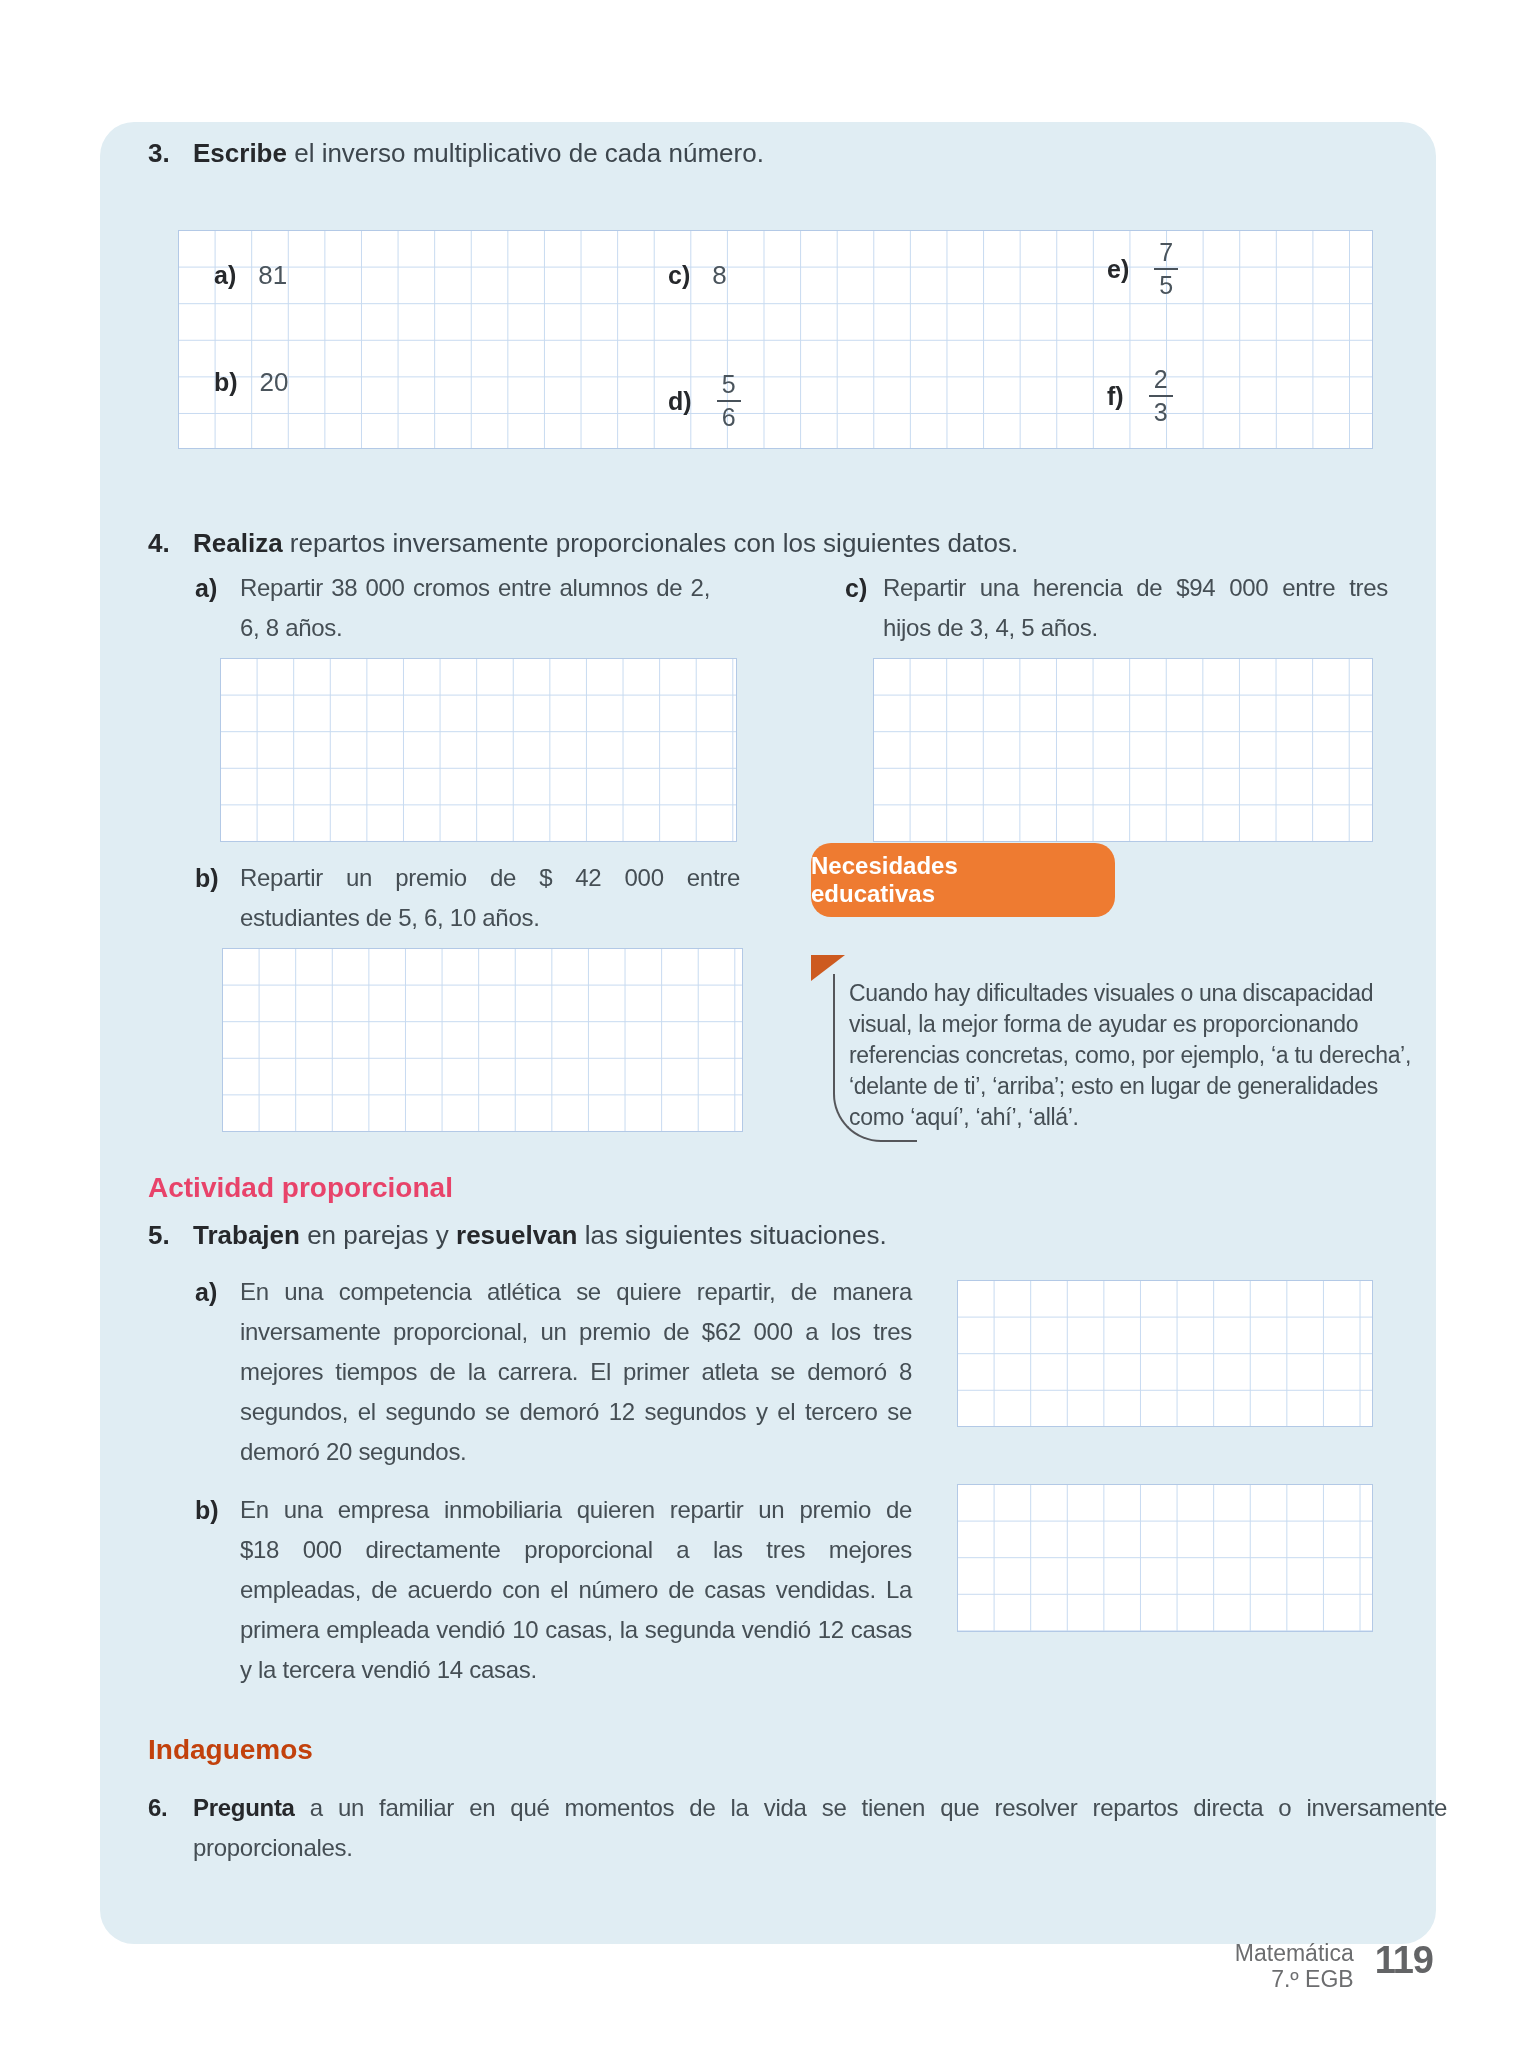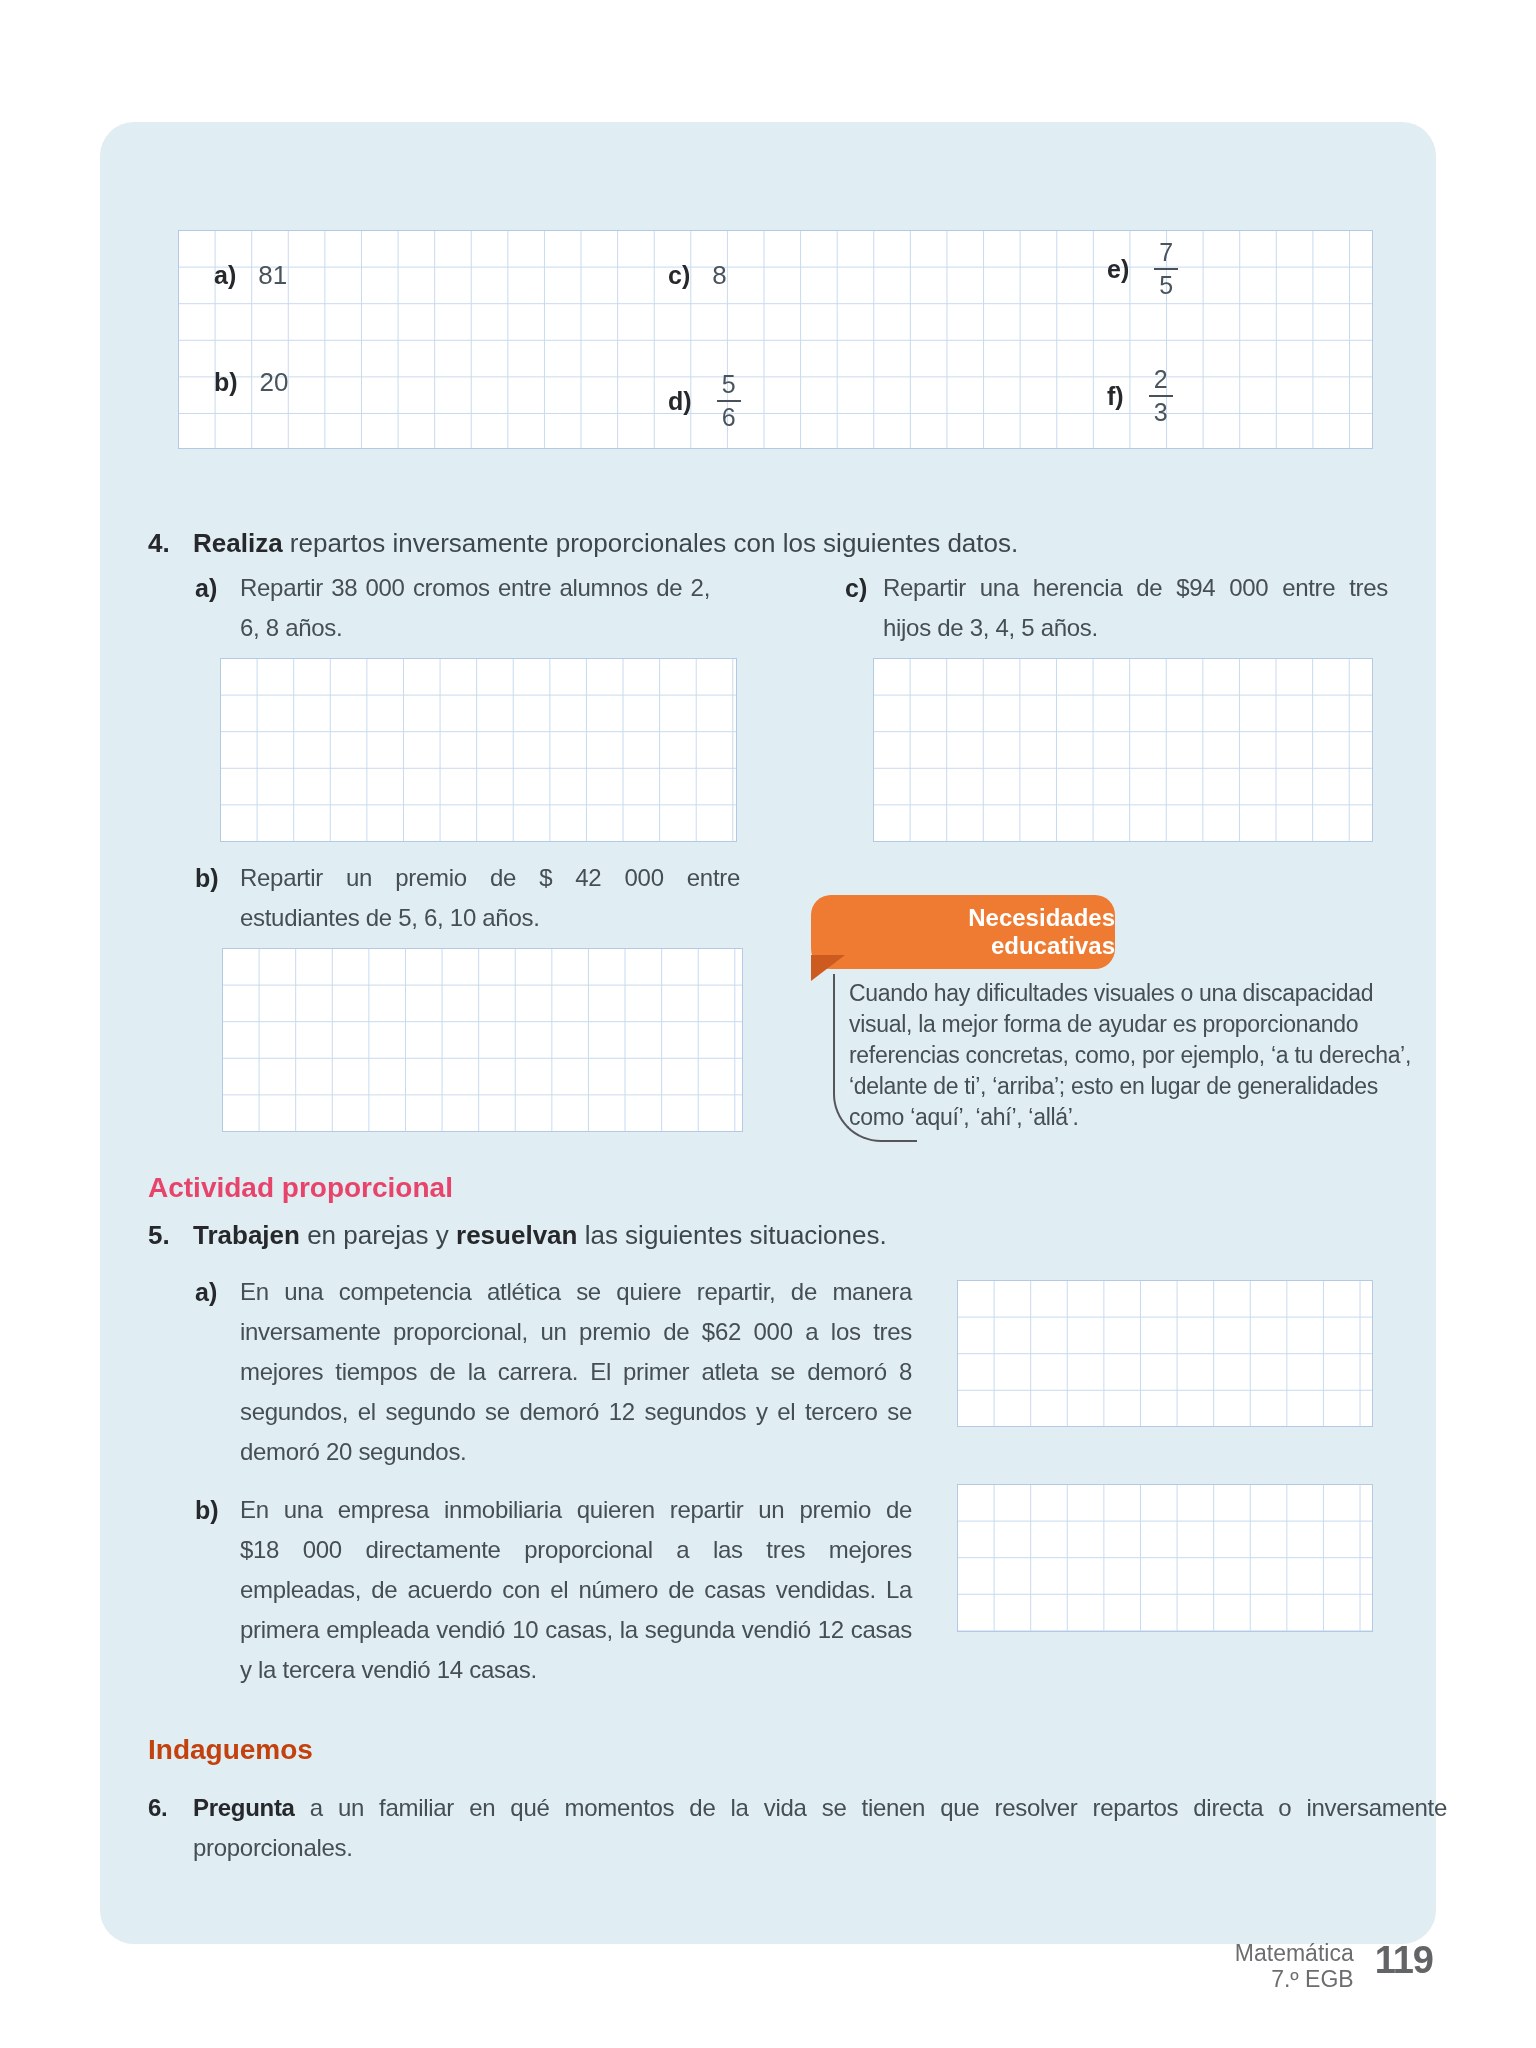--- a/index.html
+++ b/index.html
@@ -35,23 +35,23 @@
   .frac .fnum{display:block;padding:0 5px 1px;border-bottom:2px solid #49525a;line-height:29px;}
   .frac .fden{display:block;padding-top:1px;line-height:29px;}
   
   .item-label{position:absolute;font-weight:bold;font-size:25px;line-height:40px;color:#26282b;}
   .item-text{
     position:absolute;font-size:24px;line-height:40px;letter-spacing:-0.3px;
     text-align:justify;color:#454e54;
   }
   
   .callout-tab{
-    position:absolute;left:711px;top:773px;width:304px;height:74px;
+    position:absolute;left:711px;top:721px;width:304px;height:74px;
     background:#ee7b31;border-radius:20px;
-    display:flex;flex-direction:column;justify-content:center;align-items:flex-end;
+    display:flex;flex-direction:column;justify-content:center;align-items:flex-start;
     color:#ffffff;font-weight:bold;font-size:24px;line-height:28px;
   }
   .callout-tail{
     position:absolute;left:711px;top:833px;width:34px;height:26px;
     background:#cd5a1f;
     clip-path:polygon(0 0,100% 0,0 100%);
   }
   .callout-body{
     position:absolute;left:749px;top:856px;width:576px;
     font-size:23px;line-height:31px;letter-spacing:-0.3px;color:#454e54;
@@ -75,20 +75,23 @@
   
   .footer{position:absolute;top:1940px;right:103px;display:flex;gap:21px;align-items:flex-start;}
   .footer-course{text-align:right;font-size:23px;line-height:26px;color:#6c6d6f;}
   .footer-page{font-size:38px;line-height:40px;font-weight:bold;color:#636466;letter-spacing:-1px;}
 </style>
 </head>
 <body>
 
 <div class="sheet">
 
+  <div class="ex-head" style="left:48px;top:14px;">
+    <span class="num">3.</span><b>Escribe</b><span> el inverso multiplicativo de cada número.</span>
+  </div>
 
   <div class="grid" style="left:78px;top:108px;width:1195px;height:219px;"></div>
 
   <div class="g-item" style="left:114px;top:133px;height:40px;">
     <b>a)</b>
       <span>81</span>
   </div>
   <div class="g-item" style="left:568px;top:133px;height:40px;">
     <b>c)</b>
       <span>8</span>

